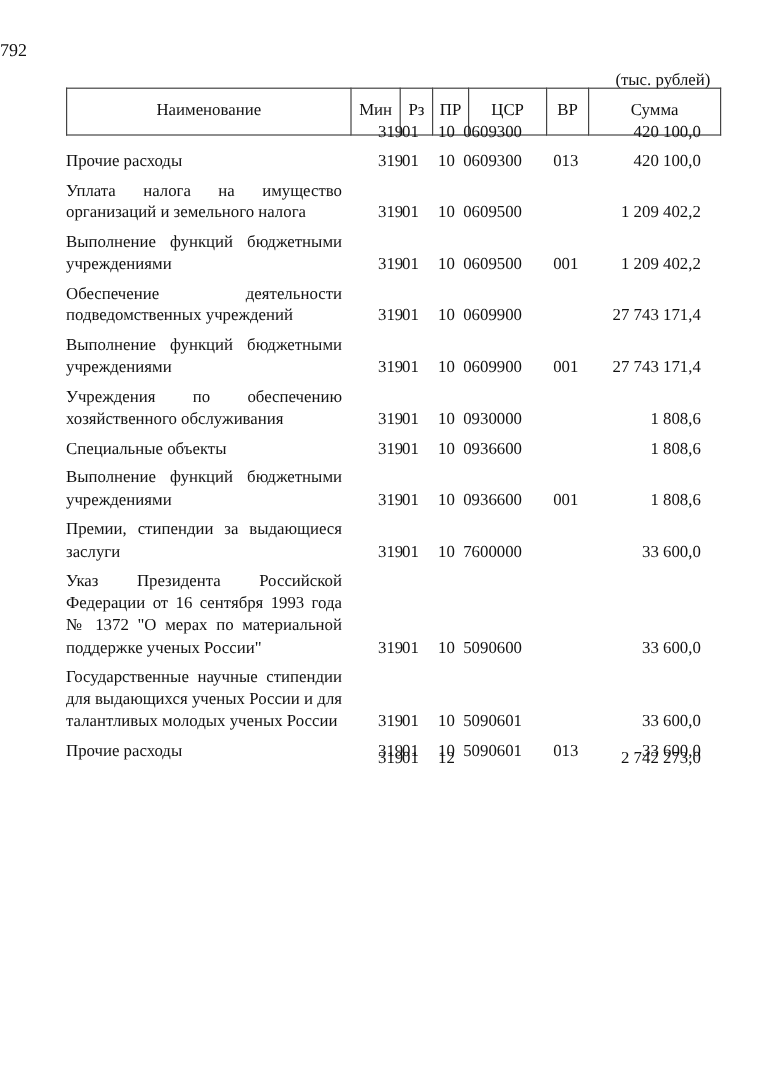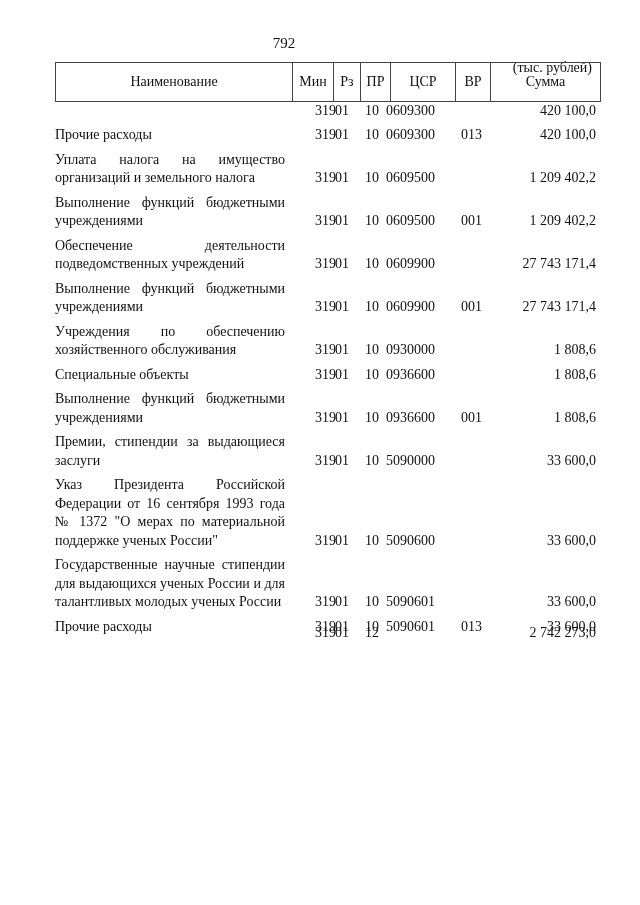--- a/index.html
+++ b/index.html
@@ -3,28 +3,28 @@
   <meta charset="utf-8">
   <style>
     html, body { margin: 0; padding: 0; background: #ffffff; }
     body {
       width: 640px; height: 905px; position: relative; overflow: hidden;
       font-family: "Liberation Serif", "DejaVu Serif", serif;
       color: #111111;
     }
     .page-number {
       position: absolute; top: 35px; left: 0; width: 568px;
-      text-align: center; font-size: 15px;
+      font-size: 15px;
     }
     .units {
       position: absolute; top: 60px; right: 48px;
       font-size: 14px;
     }
     table.hdr {
-      position: absolute; top: 62px; left: 55px;
+      position: absolute; top: 73px; left: 55px;
       width: 545px; border-collapse: collapse; table-layout: fixed;
     }
     table.hdr td {
       border: 1px solid #444; height: 38px; text-align: center;
       font-size: 14px; padding: 0;
     }
     .rows {
       position: absolute; top: 120px; left: 55px; width: 545px;
     }
     .row { position: relative; margin-bottom: 6px; }
@@ -35,21 +35,21 @@
     .row .cells {
       position: absolute; bottom: 0; left: 0; width: 545px; height: 18.5px;
       font-size: 14px; line-height: 18.5px;
     }
     .row .cells span { position: absolute; bottom: 0; }
     .c-min { left: 248px; margin-left: 12px; }
     .c-rz { left: 280px; }
     .c-pr { left: 310px; text-align: center; }
     .c-csr { left: 331px; }
     .c-vr { left: 406px; }
-    .c-sum { right: 4px; text-align: right; }
+    .c-sum { right: 16px; text-align: right; }
   </style>
 </head>
 <body>
 
 <div class="page-number">792</div>
 <div class="units">(тыс. рублей)</div>
 
 <table class="hdr">
   <colgroup>
     <col style="width:237px">
@@ -171,21 +171,21 @@
         <span class="c-vr">001</span>
         <span class="c-sum">1 808,6</span>
       </div>
   </div>
   <div class="row">
     <div class="name">Премии, стипендии за выдающиеся заслуги</div>
     <div class="cells">
         <span class="c-min">319</span>
         <span class="c-rz">01</span>
         <span class="c-pr">10</span>
-        <span class="c-csr">5090000</span>
+        <span class="c-csr">7600000</span>
         <span class="c-vr"></span>
         <span class="c-sum">33 600,0</span>
       </div>
   </div>
   <div class="row">
     <div class="name">Указ Президента Российской Федерации от 16 сентября 1993 года № 1372 "О мерах по материальной поддержке ученых России"</div>
     <div class="cells">
         <span class="c-min">319</span>
         <span class="c-rz">01</span>
         <span class="c-pr">10</span>

